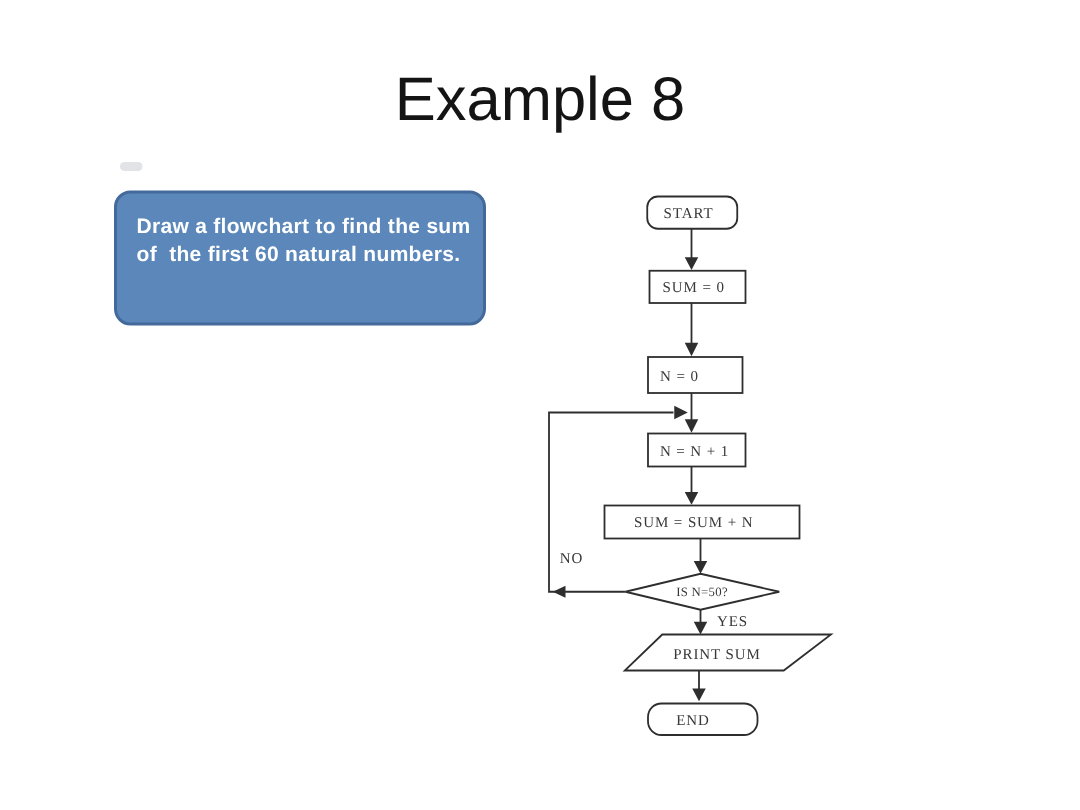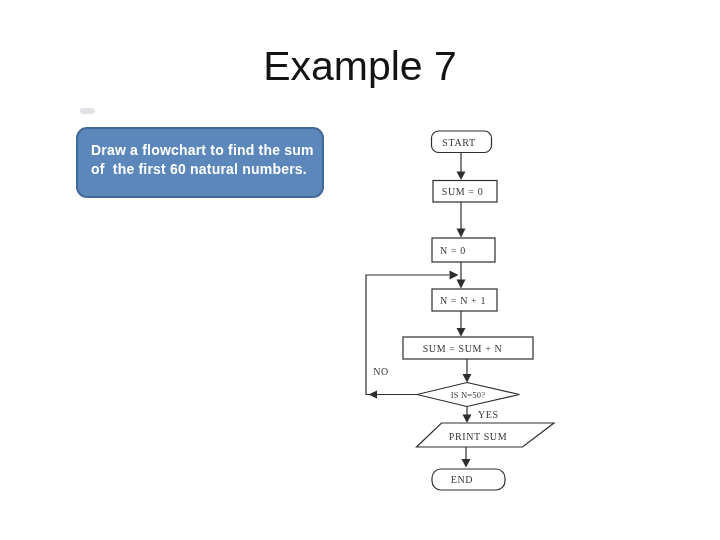--- a/index.html
+++ b/index.html
@@ -7,21 +7,21 @@
        font-family:"Liberation Sans", sans-serif;}
   .slide{position:relative;width:720px;height:540px;background:#ffffff;}
 
   .slide-title{
     position:absolute;left:0;right:0;top:44px;margin:0;
     text-align:center;font-size:41px;font-weight:400;color:#141414;
     letter-spacing:0px;line-height:1.1;
   }
 
   .prompt-box{
-    position:absolute;left:76px;top:127px;width:248px;height:71px;
+    position:absolute;left:76px;top:127px;width:248px;height:90px;
     box-sizing:border-box;background:#5b87ba;border:2px solid #44699b;
     border-radius:11px;padding:12px 10px 0 13px;
   }
   .prompt-line{
     display:block;white-space:pre;color:#ffffff;
     font-size:14px;font-weight:bold;line-height:19px;letter-spacing:0.2px;
   }
 
   .scan-artifact{
     position:absolute;left:80px;top:108px;width:15px;height:6px;
@@ -37,21 +37,21 @@
     letter-spacing:0.6px;text-anchor:middle;
   }
   .fc-text-small{font-size:8.5px;letter-spacing:0.2px;}
   .fc-text-start{text-anchor:start;}
 </style>
 </head>
 <body>
 
 <div class="slide">
 
-  <h1 class="slide-title">Example 7</h1>
+  <h1 class="slide-title">Example 8</h1>
 
   <div class="scan-artifact"></div>
 
   <div class="prompt-box">
     <span class="prompt-line">Draw a flowchart to find the sum</span>
     <span class="prompt-line">of  the first 60 natural numbers.</span>
   </div>
 
   <svg class="flowchart-svg" viewBox="0 0 720 540">
 

